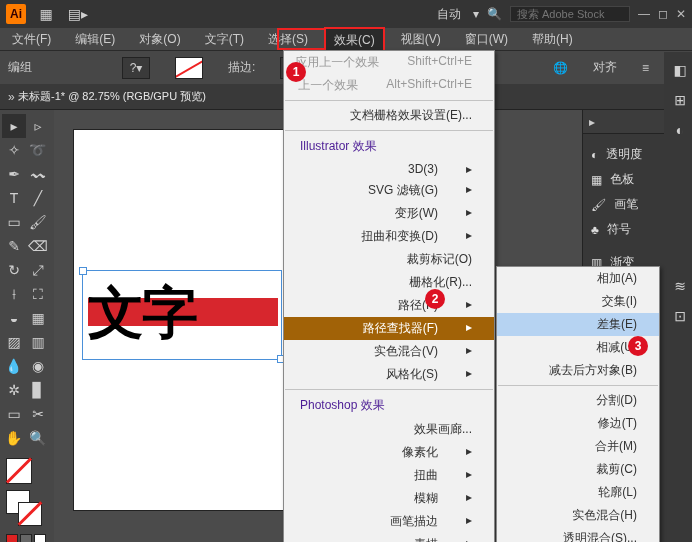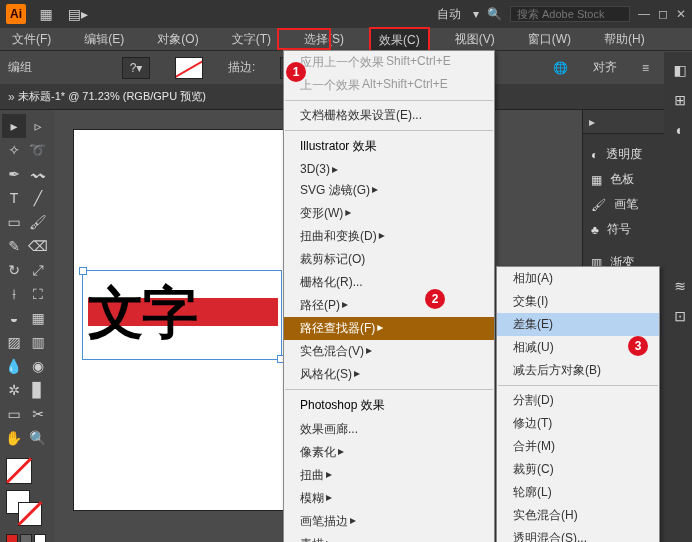--- a/index.html
+++ b/index.html
@@ -4,21 +4,21 @@
 <style>
   * { margin: 0; padding: 0; box-sizing: border-box; font-family: "Microsoft YaHei", sans-serif; font-size: 12px; }
   body { width: 692px; height: 542px; background: #323232; color: #ccc; overflow: hidden; position: relative; }
 
   .topbar { height: 28px; background: #343434; display: flex; align-items: center; padding: 0 6px; gap: 8px; }
   .ai-logo { width: 20px; height: 20px; background: #ff7c00; color: #330000; font-weight: bold; display: flex; align-items: center; justify-content: center; font-size: 12px; border-radius: 2px;}
   .topbar .spacer { flex: 1; }
   .topbar input { background: #262626; border: 1px solid #444; color: #999; padding: 1px 6px; width: 120px; font-size: 11px;}
   .win-controls { display: flex; gap: 8px; color: #bbb; }
 
-  .menubar { height: 22px; background: #474747; display: flex; align-items: center; padding: 0 4px; gap: 17px; }
+  .menubar { height: 22px; background: #474747; display: flex; align-items: center; padding: 0 4px; gap: 8px; }
   .menubar .mi { padding: 3px 8px; cursor: default; }
   .menubar .mi.active { background: #2a2a2a; border: 2px solid #e22; border-bottom: none; position: relative; z-index: 10;}
 
   .controlbar { height: 34px; background: #474747; border-top: 1px solid #2a2a2a; display: flex; align-items: center; padding: 0 8px; gap: 25px; position: relative;}
   .ctrl-box { width: 28px; height: 22px; background: #3a3a3a; border: 1px solid #222; display:inline-flex; align-items:center; justify-content:center;}
   .ctrl-box.red-slash { background: #fff; position: relative; overflow:hidden;}
   .ctrl-box.red-slash:after { content:""; position:absolute; width: 40px; height:2px; background:#e22; transform: rotate(-30deg); top:9px; left:-5px;}
 
   .doc-tab-bar { height: 26px; background: #393939; display: flex; align-items: center; padding: 0 8px; border-bottom: 1px solid #222;}
   .doc-tab-bar .title { color: #e6e6e6; font-size: 11px;}
@@ -46,26 +46,26 @@
   .red-bar { position:absolute; top:168px; left:14px; width:190px; height:28px; background:#d7262d;}
   .big-text { position:absolute; top:146px; left:14px; font-size:56px; font-weight:900; color:#000; letter-spacing:-2px; white-space:nowrap; overflow:hidden; width:190px;}
 
   .right-panels { width: 110px; background: #383838; border-left: 1px solid #222;}
   .panel-hdr { height: 24px; background: #3c3c3c; border-bottom: 1px solid #222; display:flex; gap:6px; align-items:center; padding:0 6px;}
   .panel-row { display:flex; align-items:center; gap:8px; padding: 4px 8px; color:#ddd; font-size:11px;}
   .sep { height: 8px; }
 
   
   .menu { position: absolute; background: #f1f1f1; color: #333; border: 1px solid #888; box-shadow: 2px 2px 4px rgba(0,0,0,.4); z-index: 100; }
-  .menu .row { padding: 3px 22px 3px 16px; white-space: nowrap; cursor: default; display:flex; justify-content:flex-start; gap: 2px;}
+  .menu .row { padding: 3px 22px 3px 16px; white-space: nowrap; cursor: default; display:flex; justify-content:flex-end; gap: 28px;}
   .menu .row.disabled { color: #999; }
   .menu .row.highlight { background: #a16207; color: #fff; }
   .menu .row.sel-highlight { background: #b6d3f2; }
   .menu .sep { height: 0; border-top: 1px solid #c3c3c3; margin: 3px 1px; }
-  .menu .header { padding: 4px 16px; color: #000000; }
+  .menu .header { padding: 4px 16px; color: #4c1d95; }
   .red-box-menu1 { position:absolute; border:2px solid #e22; pointer-events:none; }
 
   .badge { position:absolute; width:20px; height:20px; border-radius:50%; background:#d12; color:#fff; display:flex; align-items:center; justify-content:center; font-size:12px; font-weight:bold; z-index:300;}
 
   .topbar .auto { color:#ccc; margin-right:4px;}
   .topbar .dd { color:#ccc;}
 </style>
 </head>
 <body>
 
@@ -106,21 +106,21 @@
   <span class="ctrl-box">⌃</span>
   <div class="spacer" style="flex:1"></div>
   <span>🌐</span>
   <span>对齐</span>
   <span>≡</span>
   <span>⊞</span>
 </div>
 
 <div class="doc-tab-bar">
   <span>»</span>&nbsp;
-  <span class="title">未标题-1* @ 71.23% (RGB/GPU 预览)</span>
+  <span class="title">未标题-1* @ 82.75% (RGB/GPU 预览)</span>
 </div>
 
 <div class="main">
   <div class="toolbox">
     <div class="tool sel">▸</div>
     <div class="tool">▹</div>
     <div class="tool">✧</div>
     <div class="tool">➰</div>
     <div class="tool">✒</div>
     <div class="tool">〰</div>

